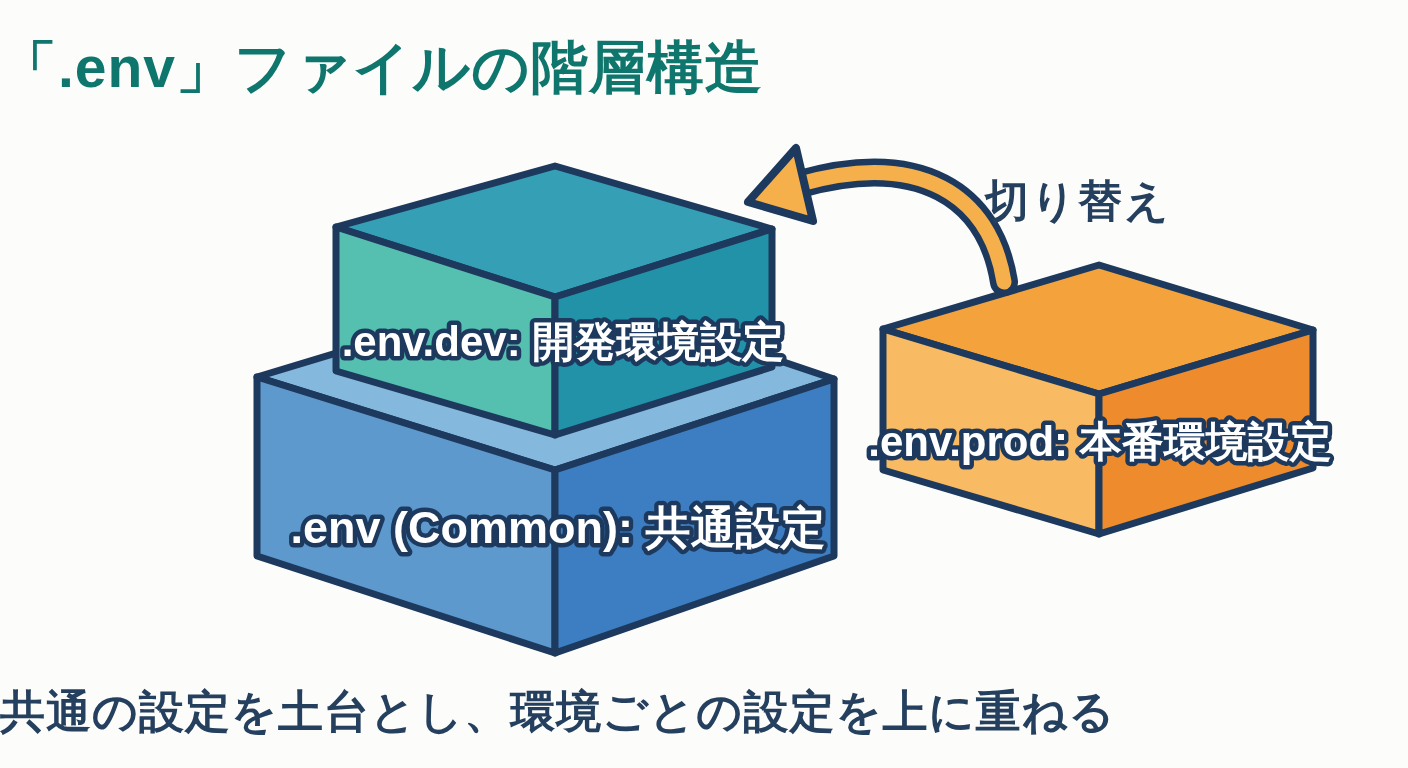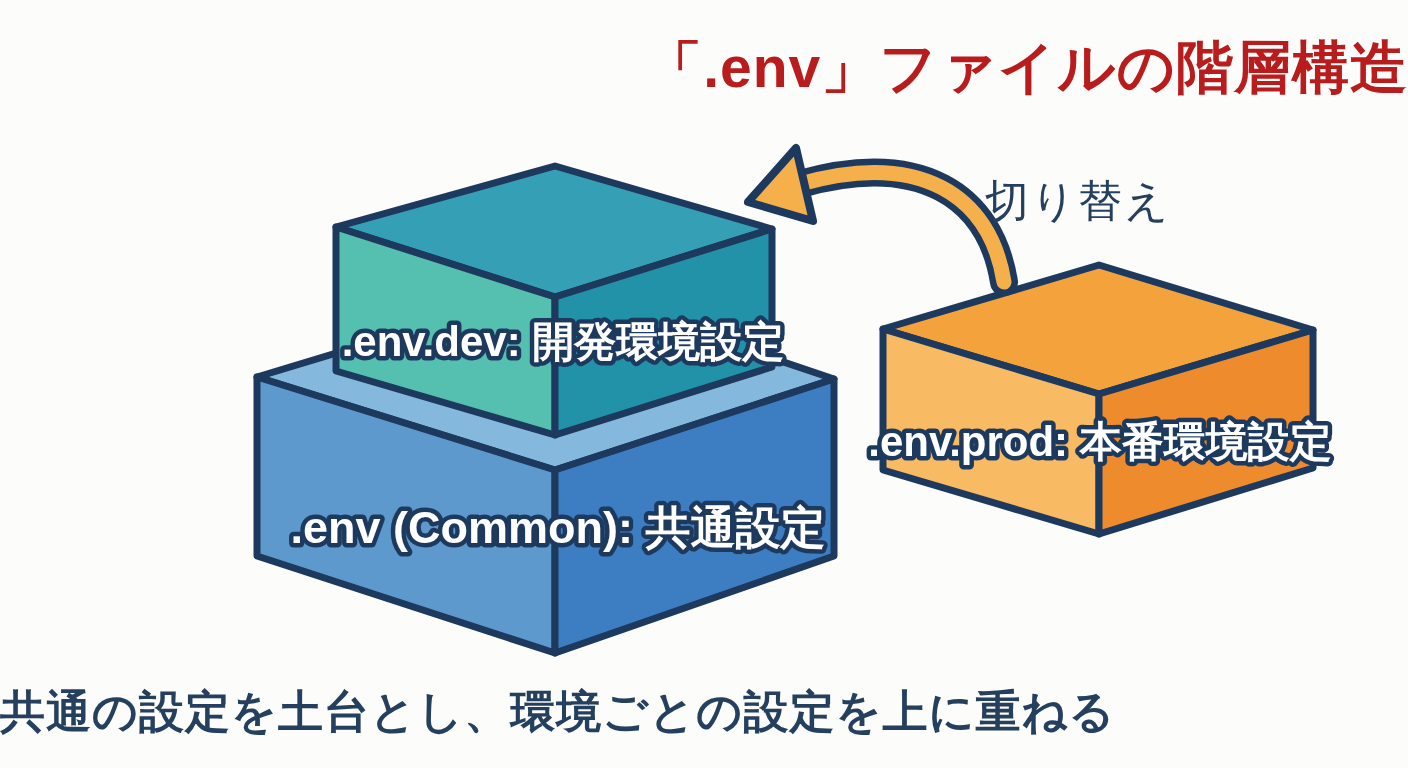--- a/index.html
+++ b/index.html
@@ -19,32 +19,32 @@
   .stage svg {
     position: absolute;
     left: 0;
     top: 0;
   }
   .page-title {
     position: absolute;
     top: 30px;
     left: 0;
     width: 100%;
-    text-align: right;
+    text-align: left;
     font-size: 57px;
     font-weight: 800;
-    color: #b91c1c;
+    color: #0f766e;
     letter-spacing: 1px;
   }
   .switch-label {
     position: absolute;
     top: 172px;
     left: 985px;
     font-size: 44px;
-    font-weight: 400;
+    font-weight: 700;
     color: #25405f;
     letter-spacing: 2px;
   }
   .caption {
     position: absolute;
     top: 682px;
     left: 0;
     width: 100%;
     text-align: left;
     font-size: 45px;

